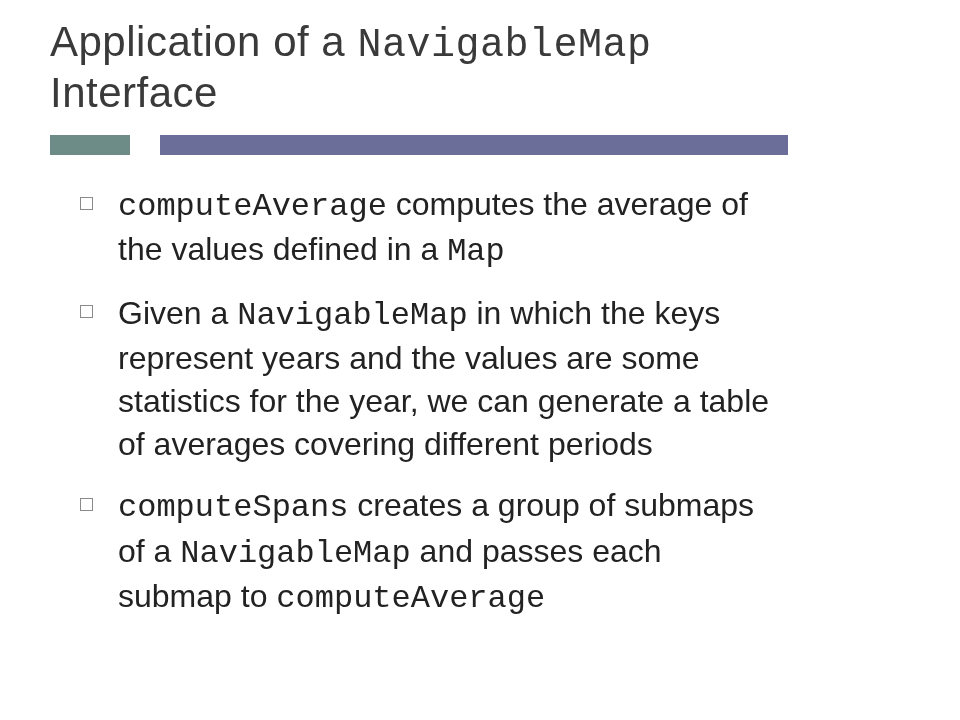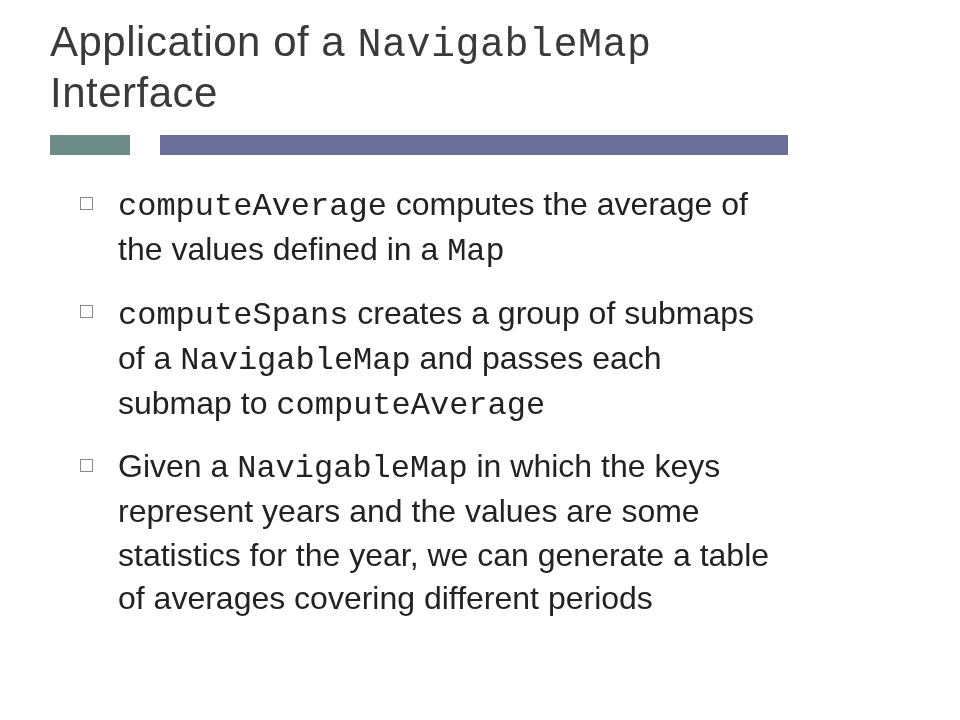--- a/index.html
+++ b/index.html
@@ -80,20 +80,20 @@
     <div class="seg-a"></div>
     <div class="seg-b"></div>
     <div class="seg-c"></div>
   </div>
 
   <ul class="bullets">
     <li>
       <span class="mono">computeAverage</span><span> computes the average of the values defined in a </span><span class="mono">Map</span><span></span>
     </li>
     <li>
-      <span class="mono">computeSpans</span><span> creates a group of submaps of a </span><span class="mono">NavigableMap</span><span> and passes each submap to </span><span class="mono">computeAverage</span><span></span>
+      <span>Given a </span><span class="mono">NavigableMap</span><span> in which the keys represent years and the values are some statistics for the year, we can generate a table of averages covering different periods</span>
     </li>
     <li>
-      <span>Given a </span><span class="mono">NavigableMap</span><span> in which the keys represent years and the values are some statistics for the year, we can generate a table of averages covering different periods</span>
+      <span class="mono">computeSpans</span><span> creates a group of submaps of a </span><span class="mono">NavigableMap</span><span> and passes each submap to </span><span class="mono">computeAverage</span><span></span>
     </li>
   </ul>
 
 </div>
 
 </body></html>

